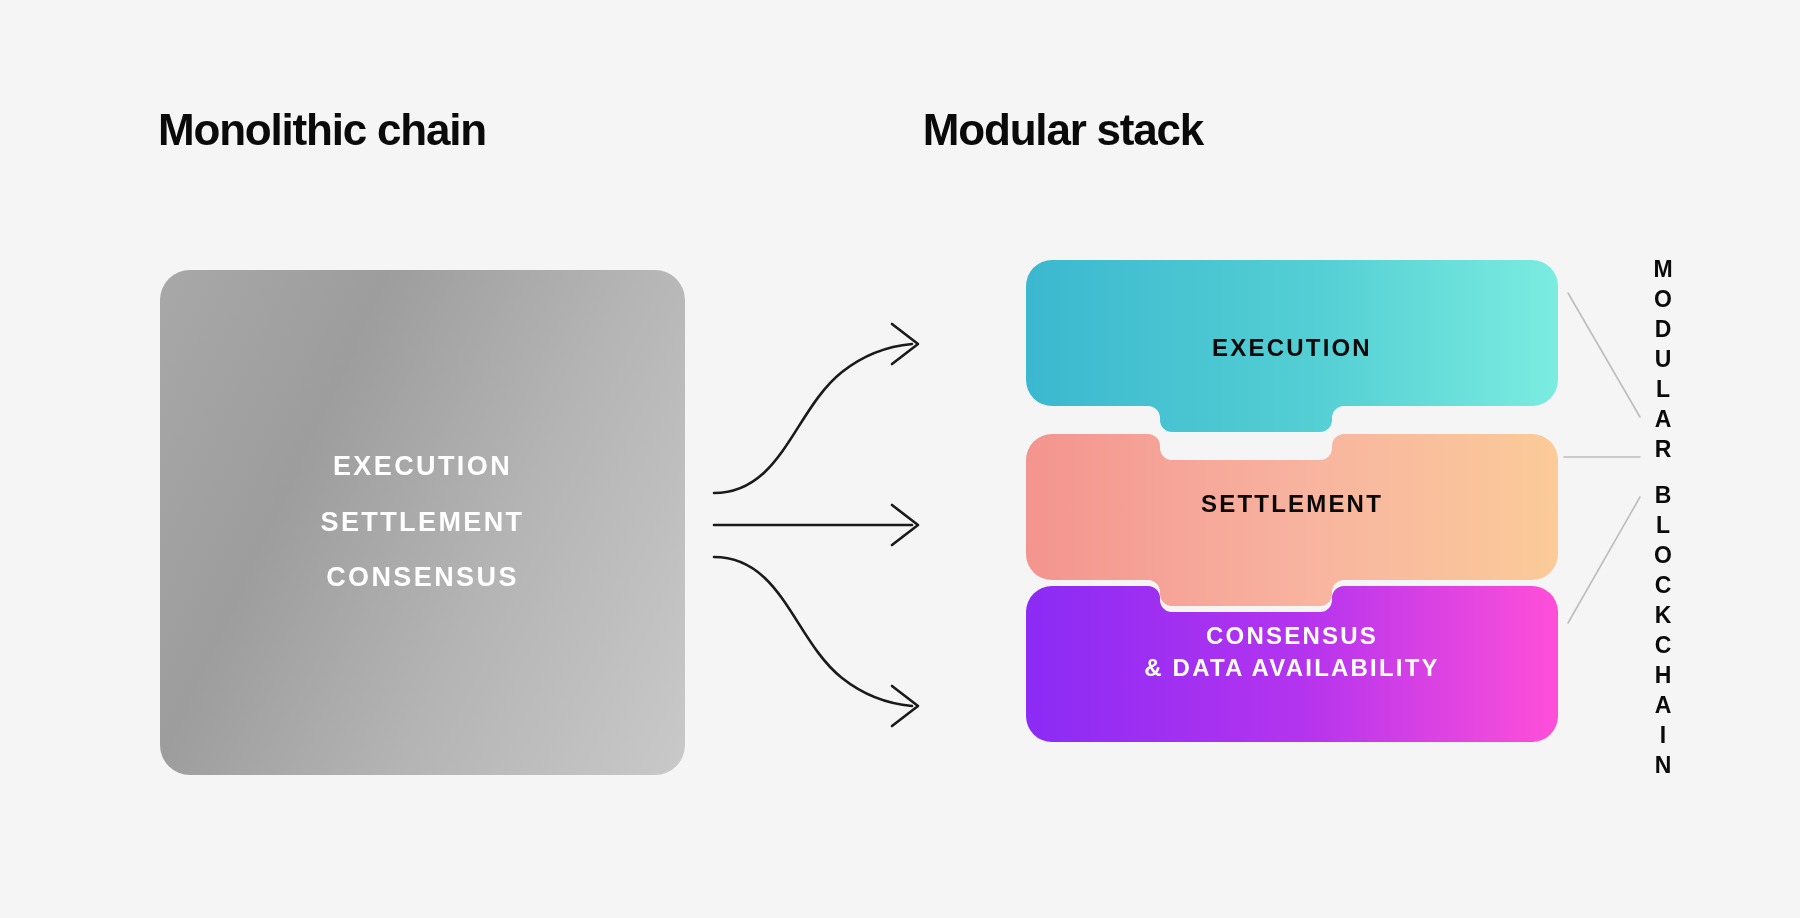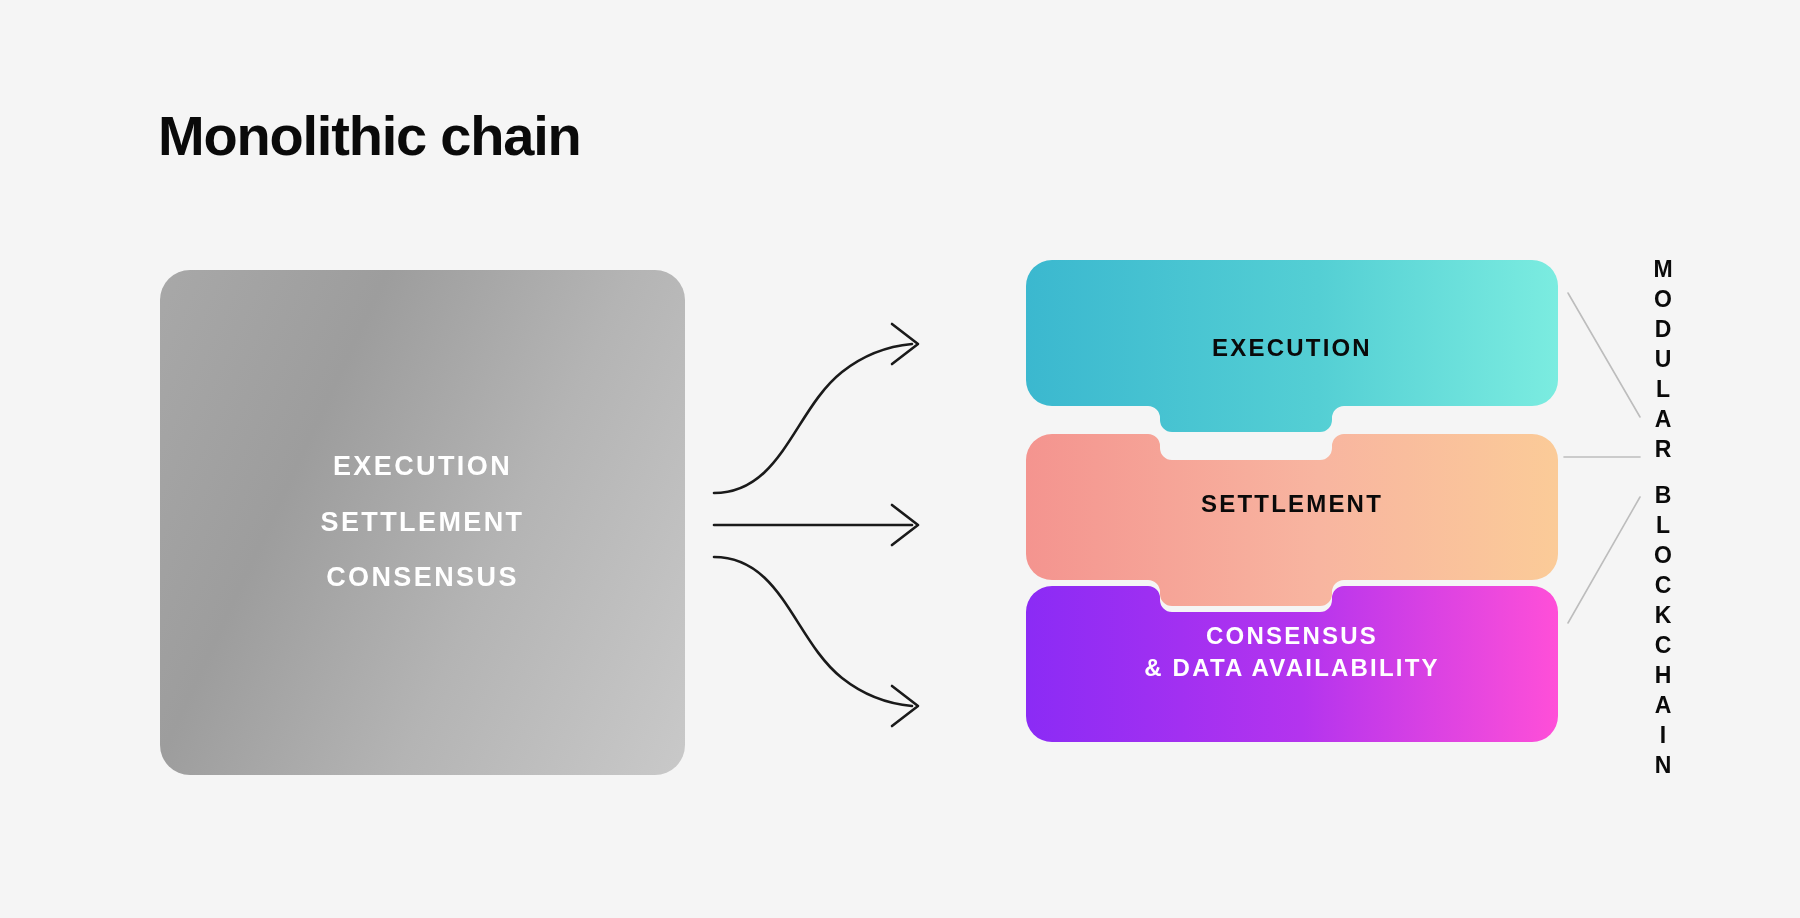--- a/index.html
+++ b/index.html
@@ -20,21 +20,21 @@
   #canvas {
     position: relative;
     width: 1800px;
     height: 918px;
     background: #f5f5f5;
   }
 
   
   .heading {
     position: absolute;
-    font-size: 56px;
+    font-size: 44px;
     font-weight: 700;
     letter-spacing: -1.2px;
     color: #0a0a0a;
     white-space: nowrap;
     line-height: 1;
   }
   #title-monolithic { left: 158px; top: 108px; }
   #title-modular    { left: 1063px; top: 108px; transform: translateX(-50%); }
 
   
@@ -162,20 +162,21 @@
         <polyline points="202,245 228,265 202,285"></polyline>
       </g>
 
       <g>
         <path d="M 24 297 C 92 297 104 380 152 418 C 176 437 200 444 222 446"></path>
         <polyline points="202,426 228,446 202,466"></polyline>
       </g>
     </g>
   </svg>
 
+  <div class="heading" id="title-modular">Modular stack</div>
 
   <div id="modular-stack">
 
     <div class="stack-block" id="block-execution">
       <svg viewBox="0 0 532 172" height="172" xmlns="http://www.w3.org/2000/svg">
         <defs>
           <linearGradient id="gradExec" x1="0" y1="0" x2="1" y2="0">
             <stop offset="0" stop-color="#3bb8cf"></stop>
             <stop offset="0.55" stop-color="#54cfd4"></stop>
             <stop offset="1" stop-color="#7bece0"></stop>

